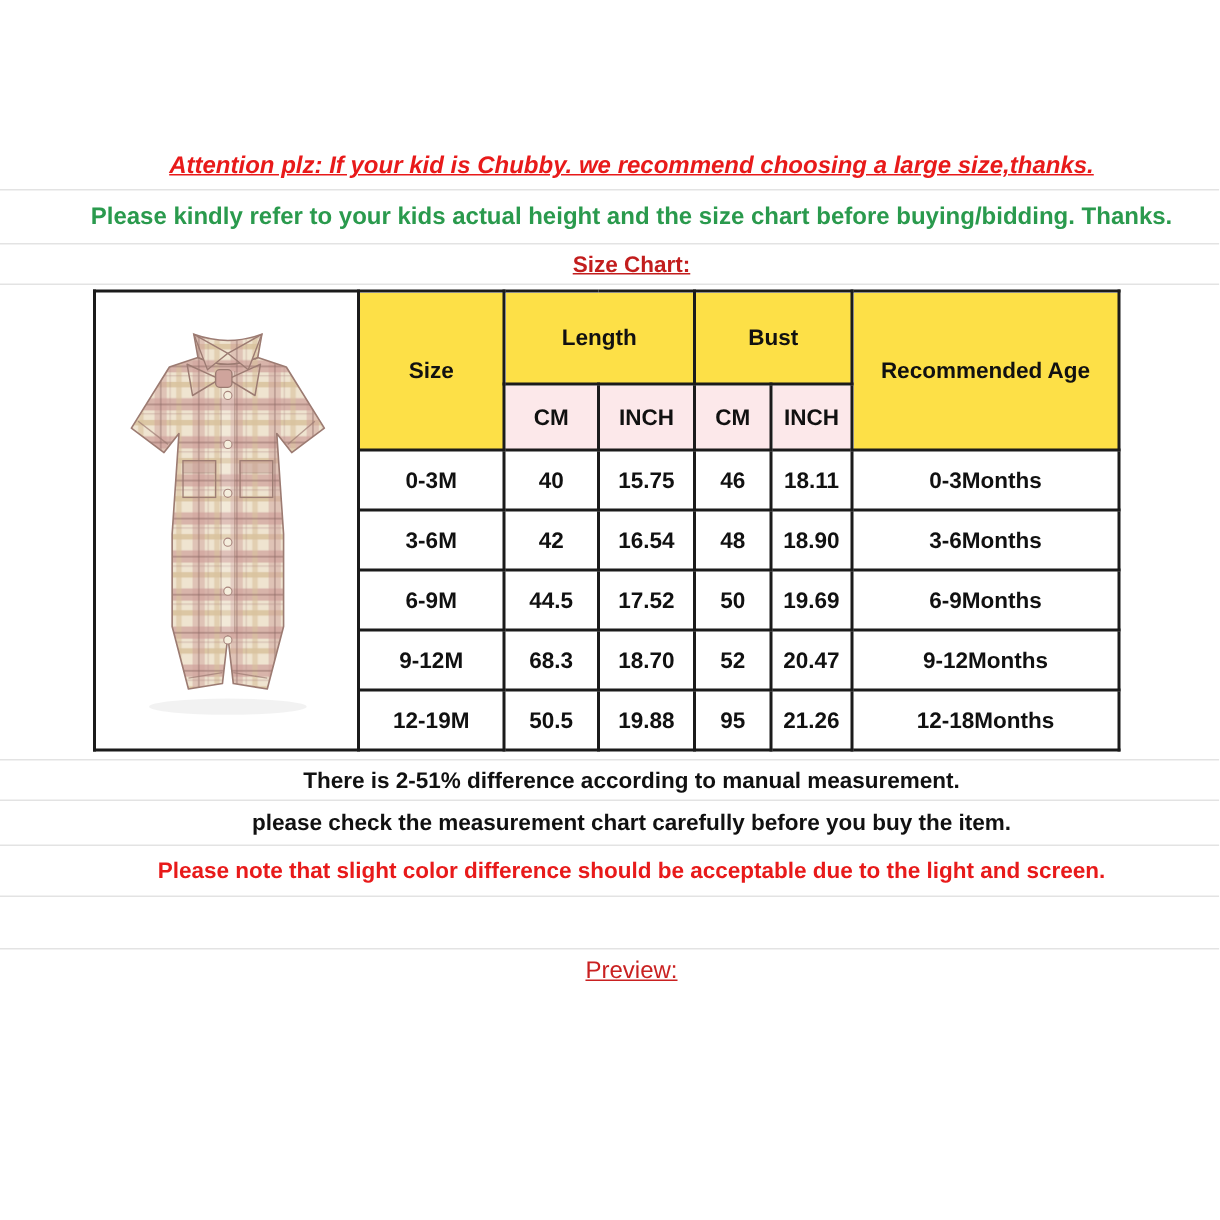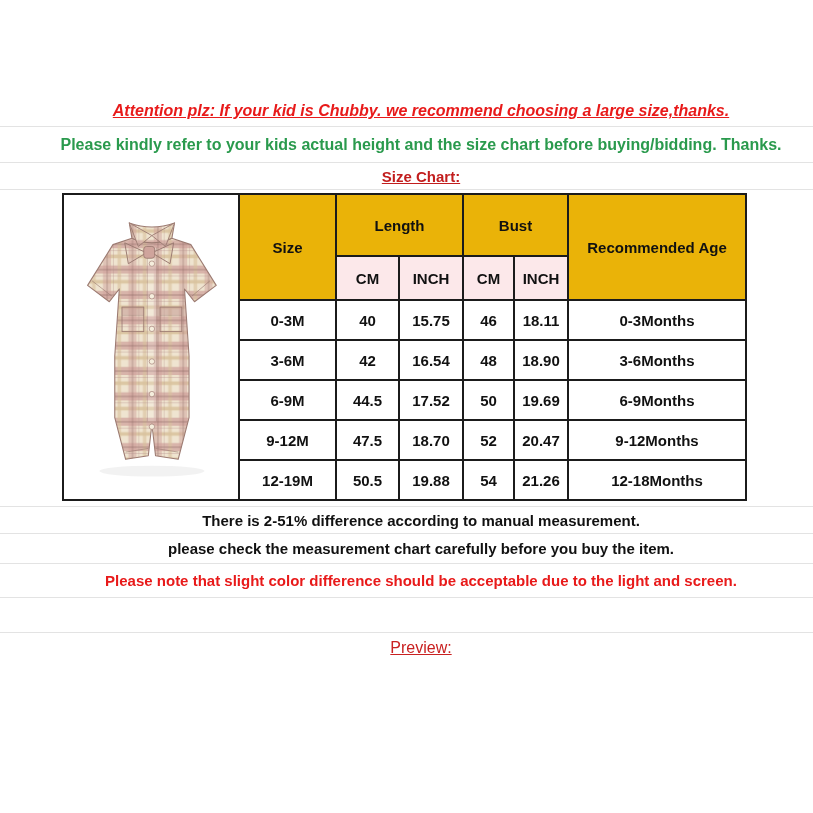--- a/index.html
+++ b/index.html
@@ -40,21 +40,21 @@
     position:absolute;left:62px;top:3px;width:683px;
     border-collapse:collapse;table-layout:fixed;background:#ffffff;
   }
   table.size-chart td{
     border:2px solid #1b1b1b;text-align:center;vertical-align:middle;
     font-weight:bold;font-size:15px;color:#111111;padding:0;overflow:hidden;
   }
   tr.hrow1{height:62px;}
   tr.hrow2{height:44px;}
   tr.drow{height:40px;}
-  td.hdr{background:#eab308;color:#bb2dbb;}
+  td.hdr{background:#fde047;color:#bb2dbb;}
   td.subhdr{background:#fce8ea;color:#111111;}
   td.img-cell{background:#ffffff;vertical-align:middle;}
   td.data{background:#ffffff;}
   .romper-wrap{display:flex;align-items:center;justify-content:center;width:100%;height:100%;}
 </style>
 </head>
 <body>
 
 <div class="page">
 
@@ -169,31 +169,31 @@
         <tr class="drow">
           <td class="data">6-9M</td>
           <td class="data">44.5</td>
           <td class="data">17.52</td>
           <td class="data">50</td>
           <td class="data">19.69</td>
           <td class="data">6-9Months</td>
         </tr>
         <tr class="drow">
           <td class="data">9-12M</td>
-          <td class="data">47.5</td>
+          <td class="data">68.3</td>
           <td class="data">18.70</td>
           <td class="data">52</td>
           <td class="data">20.47</td>
           <td class="data">9-12Months</td>
         </tr>
         <tr class="drow">
           <td class="data">12-19M</td>
           <td class="data">50.5</td>
           <td class="data">19.88</td>
-          <td class="data">54</td>
+          <td class="data">95</td>
           <td class="data">21.26</td>
           <td class="data">12-18Months</td>
         </tr>
       </tbody>
     </table>
   </div>
 
   <div class="row note1-row">
     <span class="black-note">There is 2-51% difference according to manual measurement.</span>
   </div>

